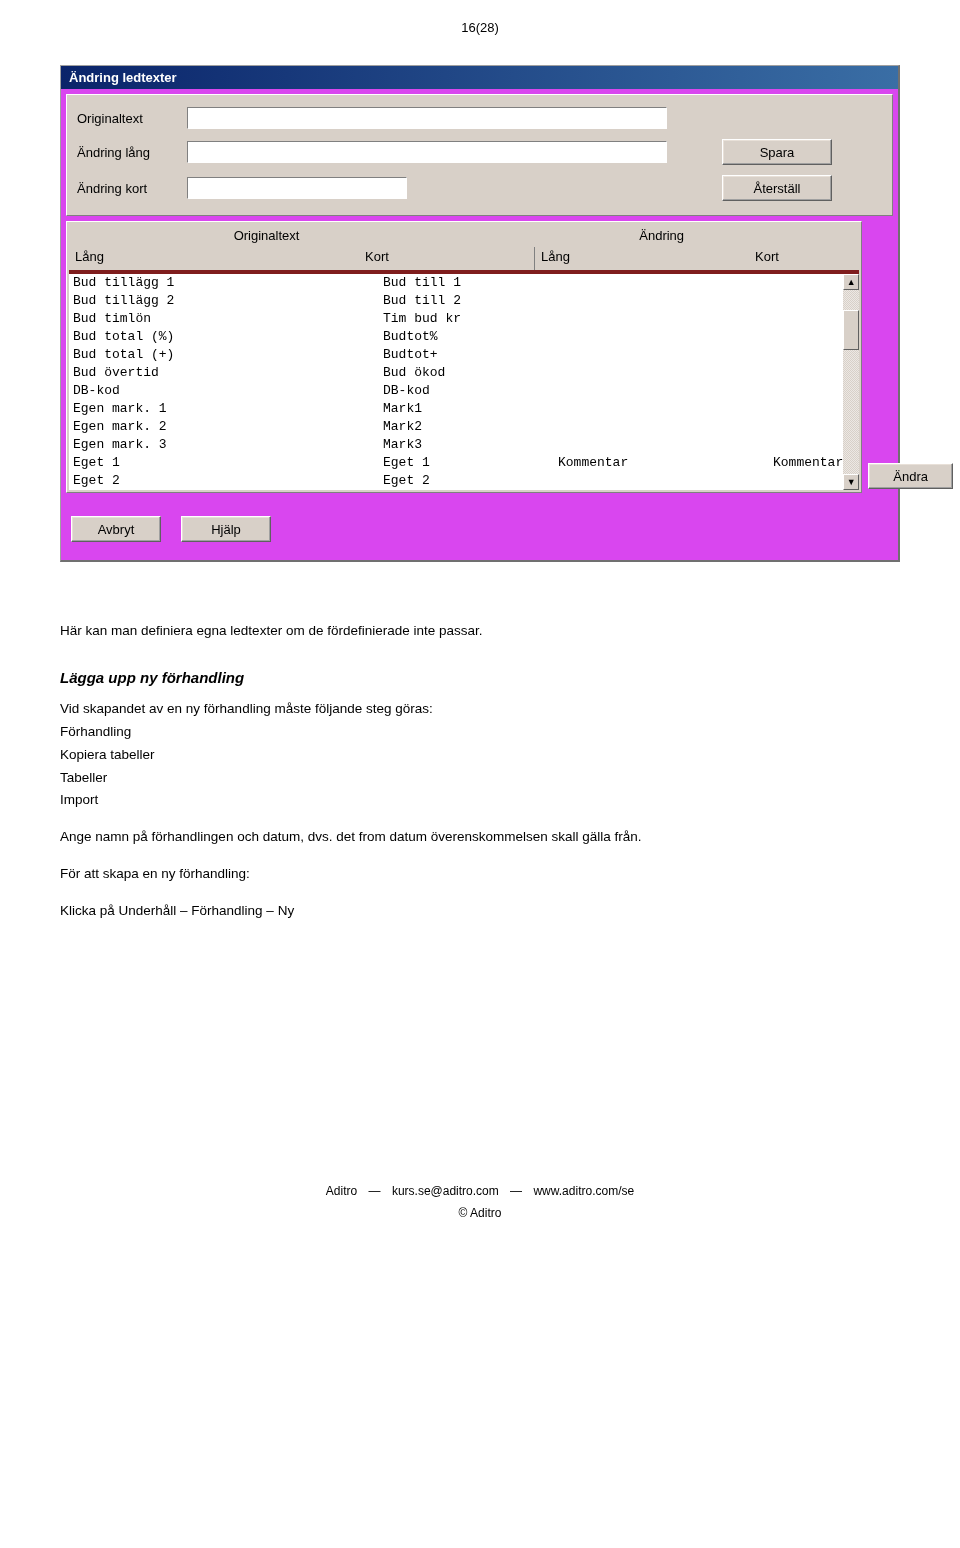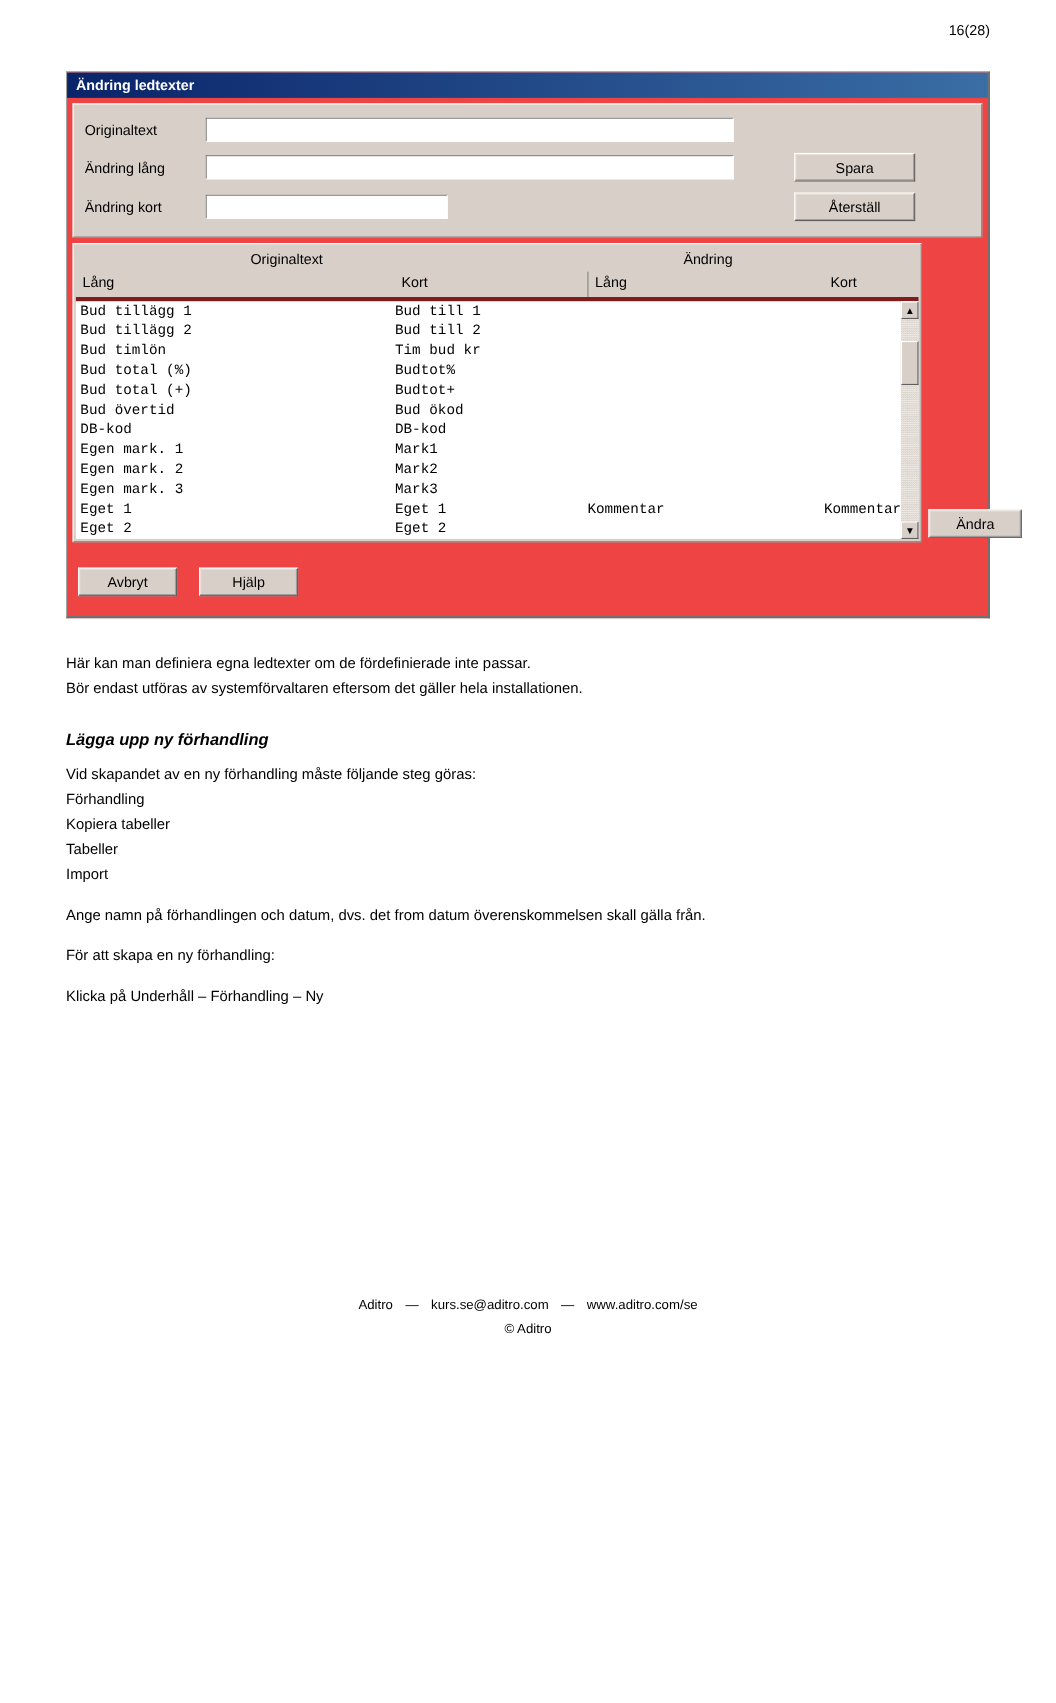--- a/index.html
+++ b/index.html
@@ -6,30 +6,30 @@
   body {
     font-family: Verdana, Geneva, sans-serif;
     font-size: 13.5px;
     color: #000;
     background: #fff;
     width: 960px;
     margin: 0 auto;
     padding: 20px 60px 40px 60px;
   }
   .page-num {
-    text-align: right;
+    text-align: center;
     font-size: 13px;
     margin-bottom: 30px;
   }
   .dialog {
     border: 1px solid #a0a0a0;
     border-right: 2px solid #707070;
     border-bottom: 2px solid #707070;
-    background: #ef4444;
-    margin-bottom: 32px;
+    background: #d946ef;
+    margin-bottom: 60px;
   }
   .titlebar {
     background: linear-gradient(to right, #0a246a, #3a6ea5);
     color: #fff;
     font-size: 13px;
     font-weight: bold;
     padding: 4px 8px;
   }
   .field-panel {
     border: 1px solid #fff;
@@ -117,21 +117,21 @@
   .grid-body {
     flex: 1;
     font-family: "Courier New", monospace;
     font-size: 13px;
     line-height: 18px;
   }
   .grid-row {
     display: flex;
     height: 18px;
   }
-  .gc1 { width: 290px; padding-left: 4px; white-space: nowrap; overflow: hidden; }
+  .gc1 { width: 314px; padding-left: 4px; white-space: nowrap; overflow: hidden; }
   .gc2 { width: 175px; white-space: nowrap; overflow: hidden; }
   .gc3 { width: 215px; white-space: nowrap; overflow: hidden; }
   .gc4 { flex: 1; white-space: nowrap; overflow: hidden; }
 
   .scrollbar {
     width: 16px;
     background: #e8e4e0;
     display: flex;
     flex-direction: column;
   }
@@ -325,21 +325,20 @@
   </div>
 
   <div class="bottom-row">
     <button class="btn">Avbryt</button>
     <button class="btn">Hjälp</button>
   </div>
 </div>
 
 <div class="body-text">
   <p>Här kan man definiera egna ledtexter om de fördefinierade inte passar.</p>
-  <p>Bör endast utföras av systemförvaltaren eftersom det gäller hela installationen.</p>
 
   <h3>Lägga upp ny förhandling</h3>
 
   <p>Vid skapandet av en ny förhandling måste följande steg göras:</p>
   <p>Förhandling</p>
   <p>Kopiera tabeller</p>
   <p>Tabeller</p>
   <p>Import</p>
 
   <div class="spacer"></div>

